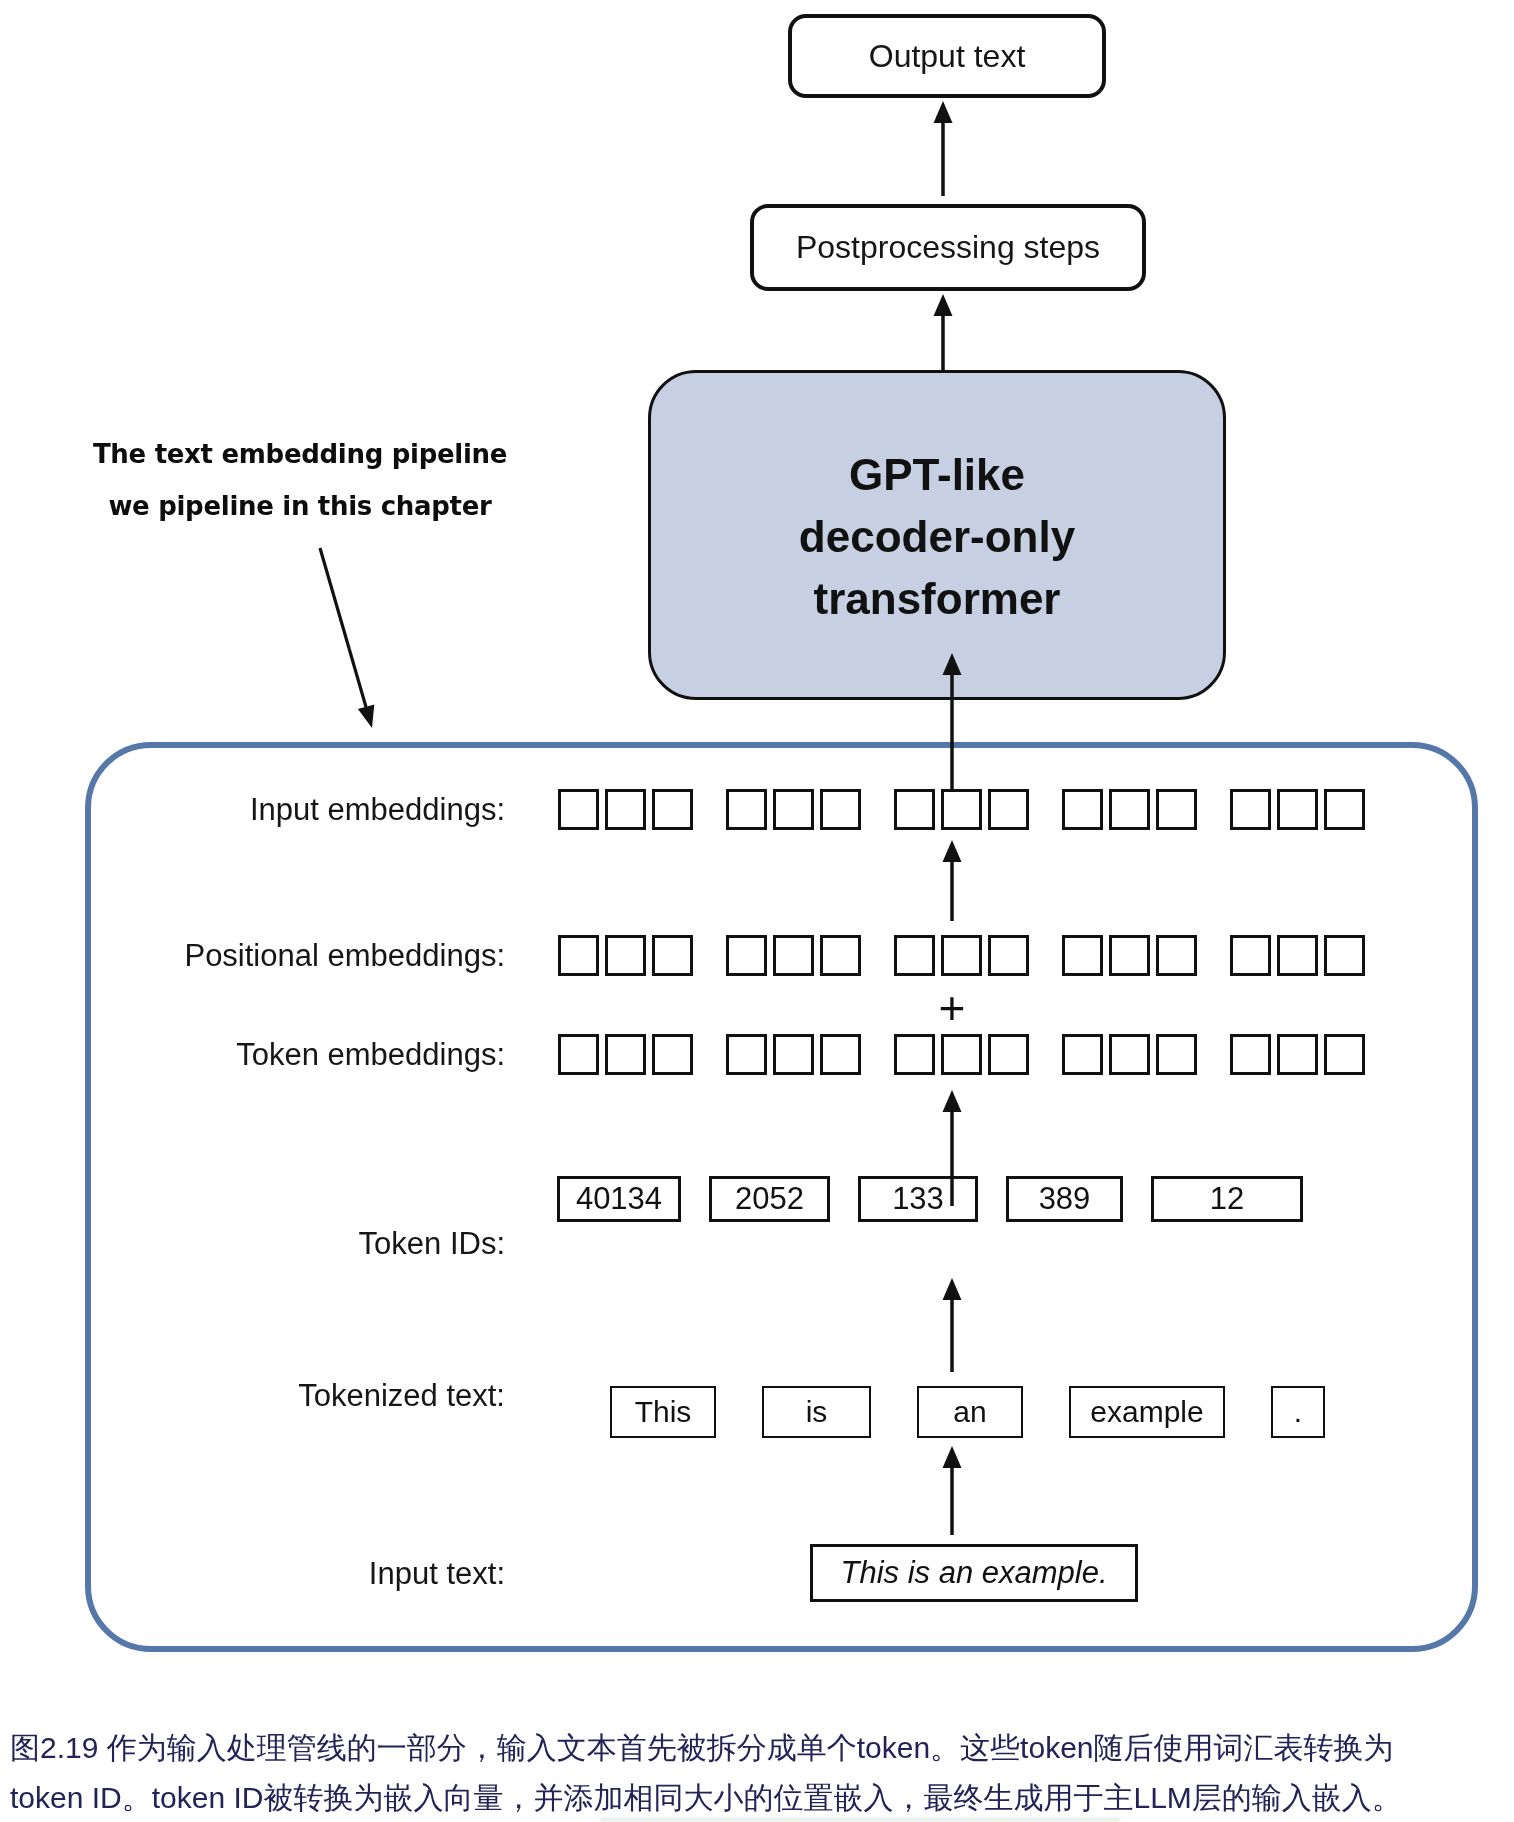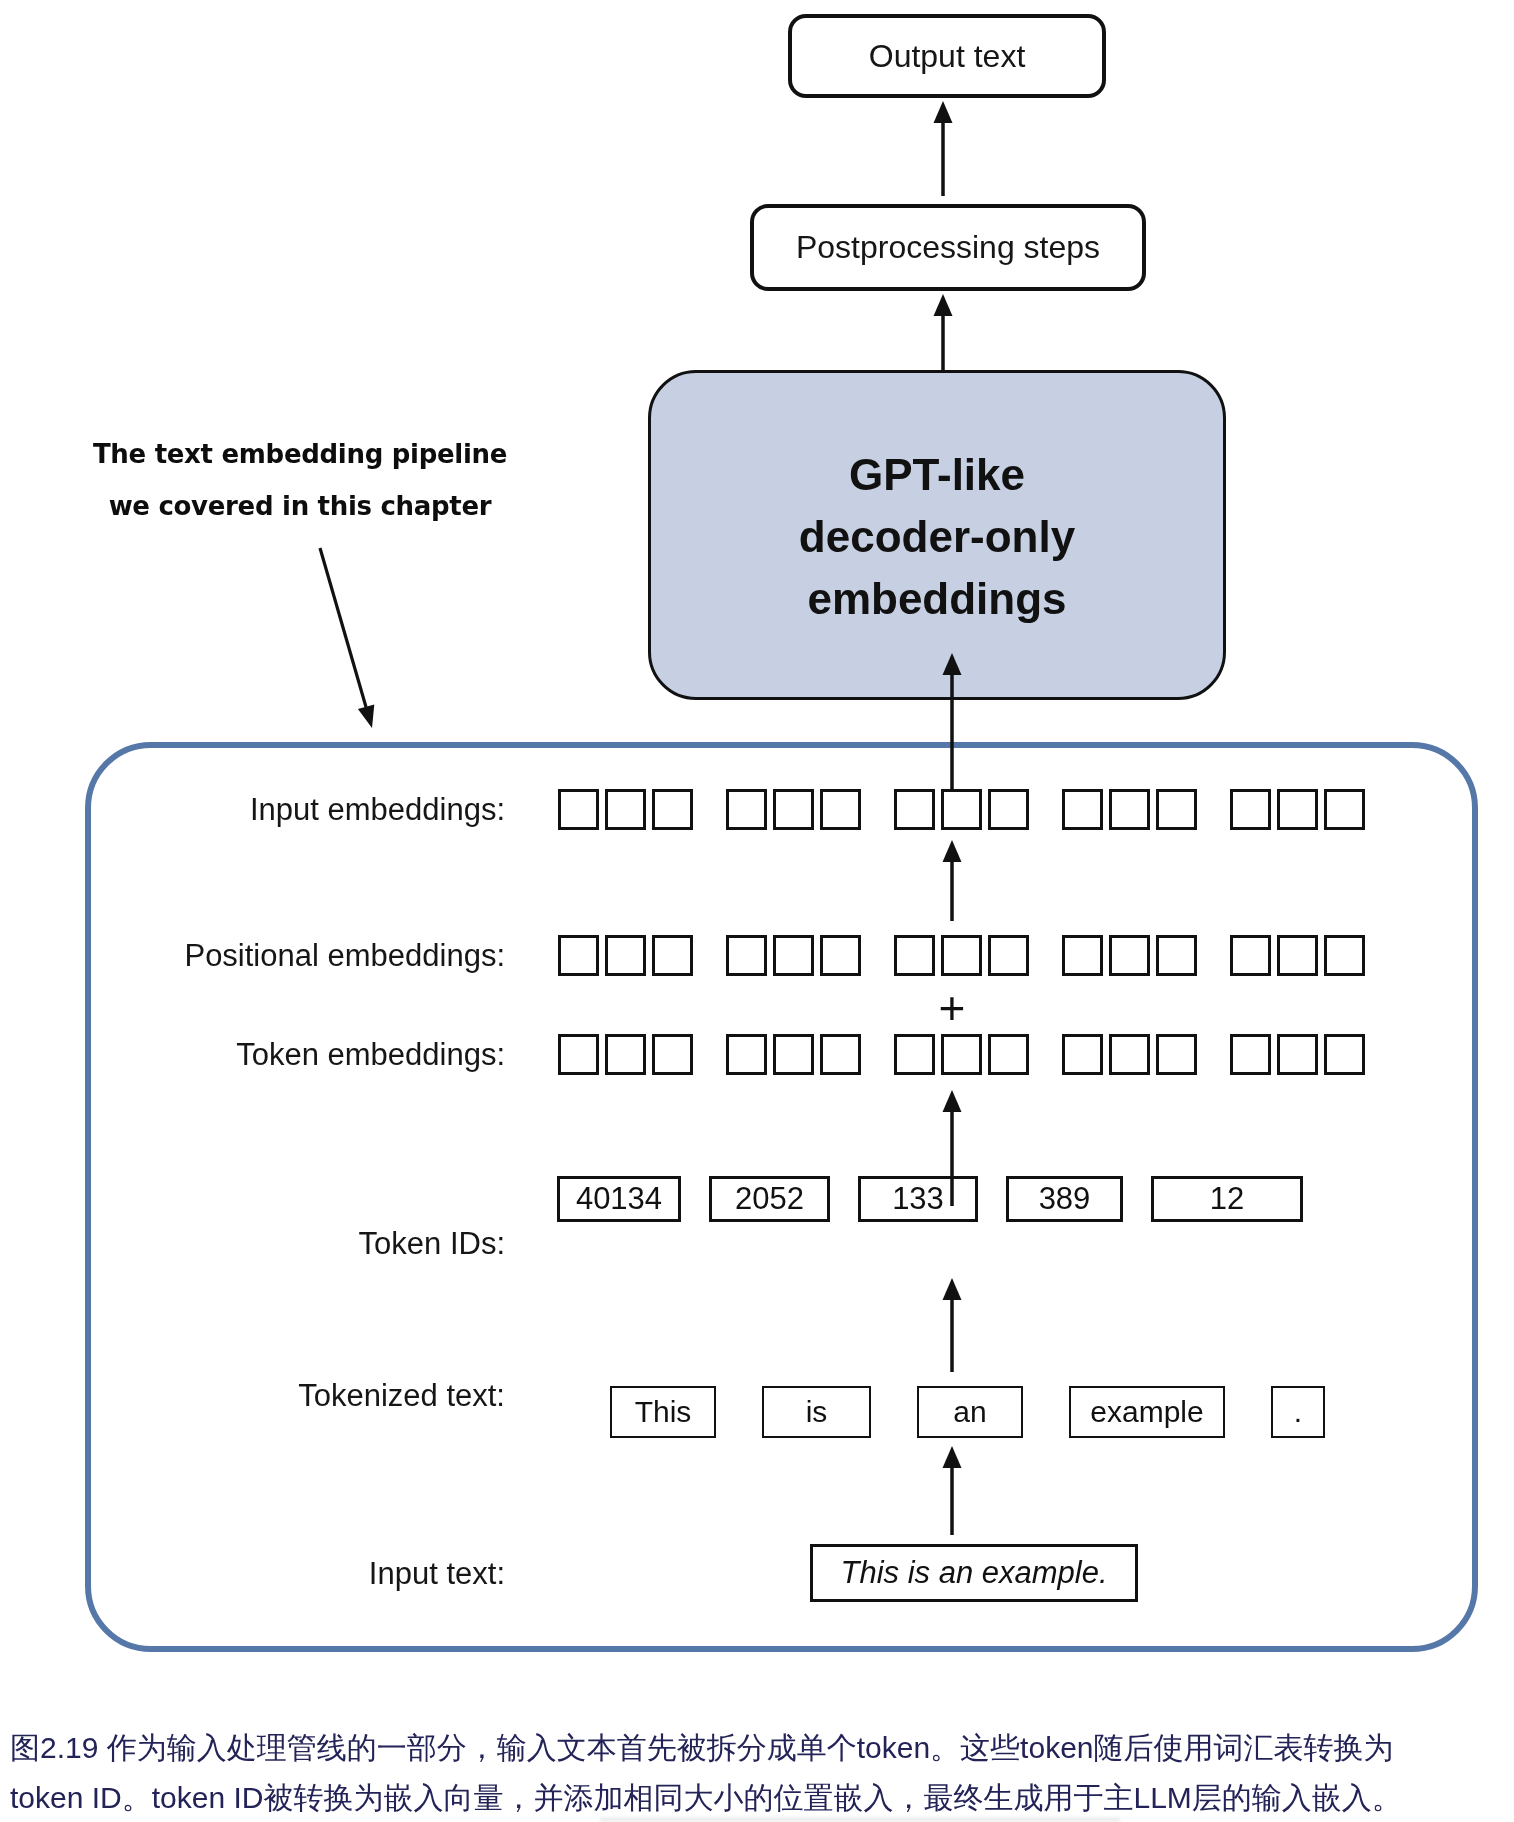--- a/index.html
+++ b/index.html
@@ -97,26 +97,26 @@
   <span>Output text</span>
 </div>
 
 <div class="flowbox" id="post-box">
   <span>Postprocessing steps</span>
 </div>
 
 <div id="gpt-box">
   <div class="gline">GPT-like</div>
   <div class="gline">decoder-only</div>
-  <div class="gline">embeddings</div>
+  <div class="gline">transformer</div>
 </div>
 
 <div id="annotation">
   <div>The text embedding pipeline</div>
-  <div>we covered in this chapter</div>
+  <div>we pipeline in this chapter</div>
 </div>
 
 <div id="pipeline-box"></div>
 
 <div class="rowlabel" id="lbl-input-emb">Input embeddings:</div>
 <div class="rowlabel" id="lbl-pos-emb">Positional embeddings:</div>
 <div class="rowlabel" id="lbl-tok-emb">Token embeddings:</div>
 <div class="rowlabel" id="lbl-token-ids">Token IDs:</div>
 <div class="rowlabel" id="lbl-tokenized">Tokenized text:</div>
 <div class="rowlabel" id="lbl-input-text">Input text:</div>

